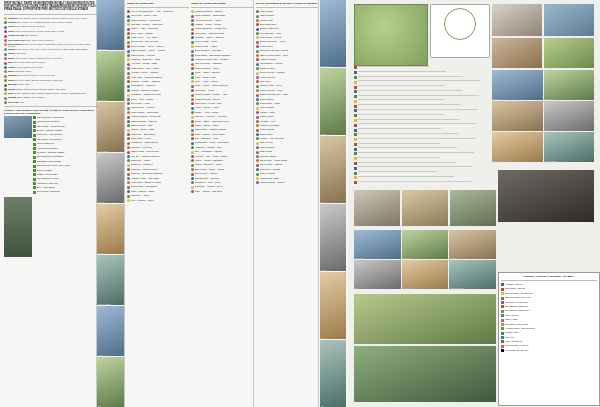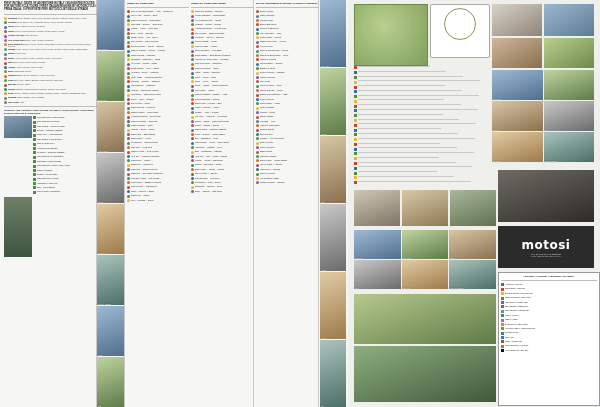--- a/index.html
+++ b/index.html
@@ -977,25 +977,20 @@
             </span>
           </div>
         </div>
     </div>
 
     <div class="panel photo" style="left:6px;top:190px;width:46px;height:36px;background:linear-gradient(160deg,#cfc6b4,#7e7566);"></div>
     <div class="panel photo" style="left:54px;top:190px;width:46px;height:36px;background:linear-gradient(160deg,#d8c9a6,#8d7a57);"></div>
     <div class="panel photo" style="left:102px;top:190px;width:46px;height:36px;background:linear-gradient(160deg,#a9b79a,#5f7250);"></div>
     <div class="panel photo" style="left:150px;top:170px;width:96px;height:52px;background:linear-gradient(160deg,#6f6a63,#2e2b28);"></div>
 
-    <div class="panel" style="left:150px;top:226px;width:96px;height:42px;background:#2b2b2b;display:flex;flex-direction:column;align-items:center;justify-content:center;">
-      <div class="brand" style="font-size:12px;letter-spacing:0.5px;">motosi</div>
-      <div style="font-size:2px;color:#ddd;margin-top:1px;">MAP OF THE ITALIAN REGIONS</div>
-      <div style="font-size:2px;color:#bbb;">CARTA DELLE REGIONI D'ITALIA</div>
-    </div>
 
     <div class="panel" style="left:6px;top:230px;width:142px;height:60px;">
       <div id="band-lower" class="gridimgs" style="grid-template-columns:1fr 1fr 1fr;grid-auto-rows:29px;">
           <div class="photo" style="height: 29px; position: relative; background: linear-gradient(160deg, rgb(159, 185, 212), rgb(79, 111, 140));">
             <span class="imgcap">Baita alpina</span>
           </div>
           <div class="photo" style="height: 29px; position: relative; background: linear-gradient(160deg, rgb(191, 211, 160), rgb(93, 124, 72));">
             <span class="imgcap">Casa rurale</span>
           </div>
           <div class="photo" style="height: 29px; position: relative; background: linear-gradient(160deg, rgb(216, 198, 165), rgb(138, 113, 80));">

